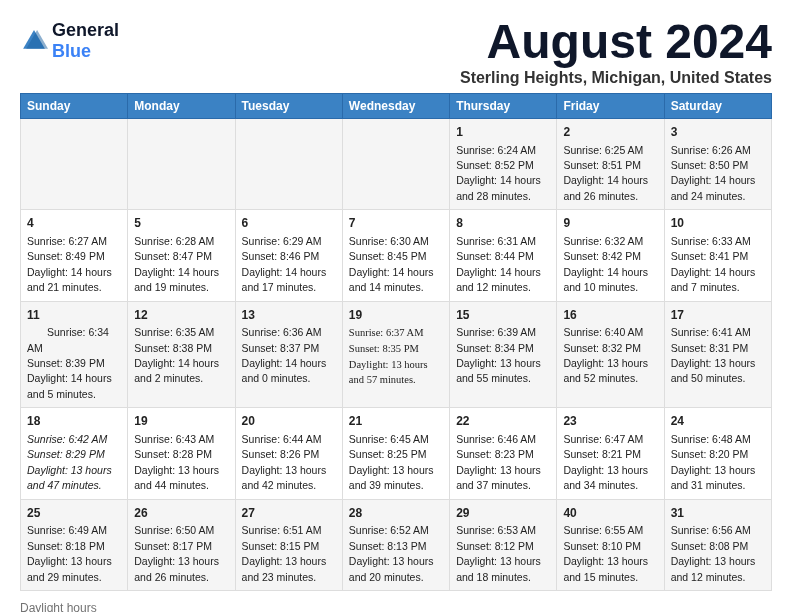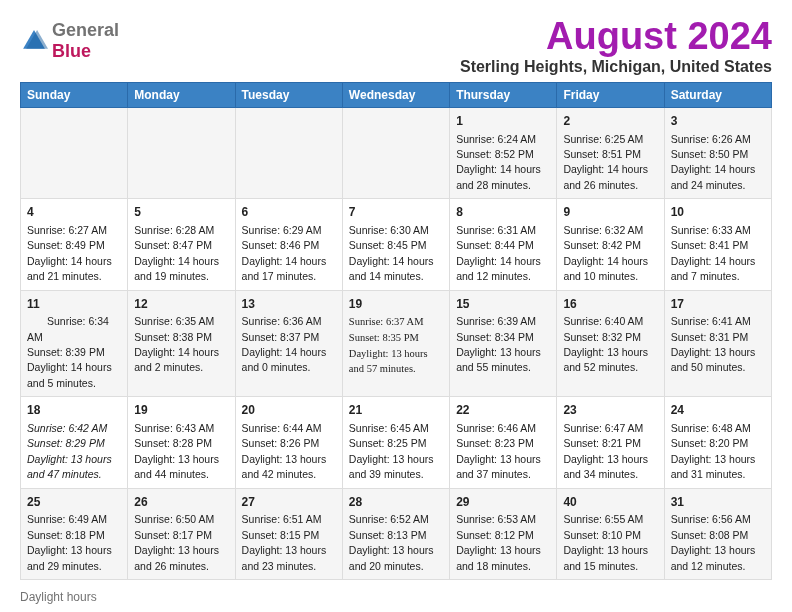--- a/index.html
+++ b/index.html
@@ -18,38 +18,38 @@
     }
     .logo {
       display: flex;
       align-items: center;
       gap: 4px;
       margin-top: 4px;
     }
     .logo-text-general {
       font-size: 18px;
       font-weight: bold;
-      color: #737373;
+      color: #0f172a;
     }
     .logo-text-blue {
       font-size: 18px;
       font-weight: bold;
-      color: #be185d;
+      color: #3b82f6;
     }
     .logo-icon {
       width: 28px;
       height: 28px;
     }
     .title-area {
       text-align: right;
     }
     .main-title {
-      font-size: 38px;
-      font-weight: bold;
-      color: #a21caf;
+      font-size: 48px;
+      font-weight: bold;
+      color: #0f172a;
       line-height: 1.1;
     }
     .sub-title {
       font-size: 16px;
       font-weight: bold;
       color: #333;
     }
     table {
       width: 100%;
       border-collapse: collapse;

